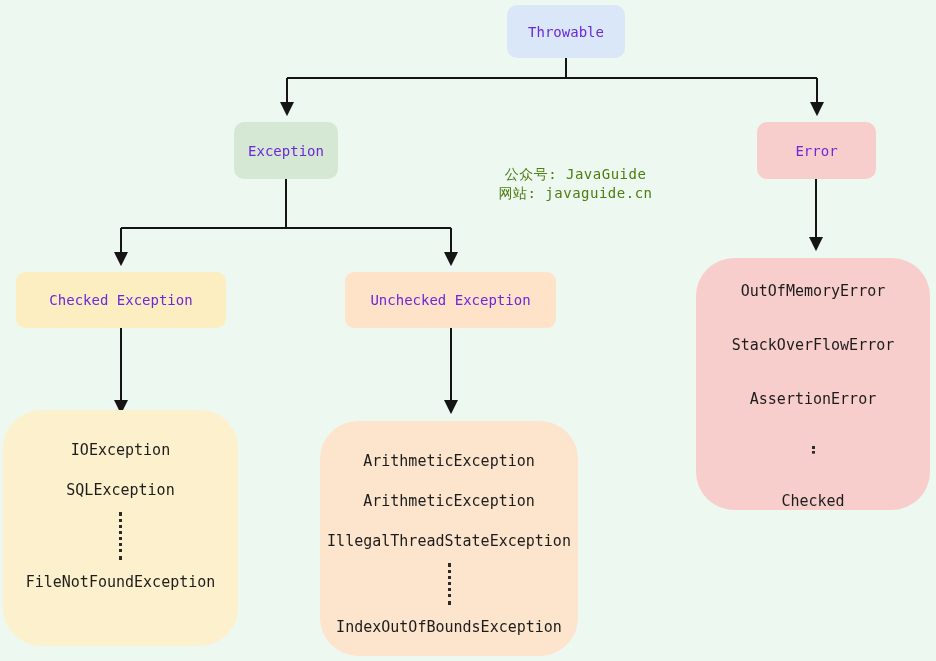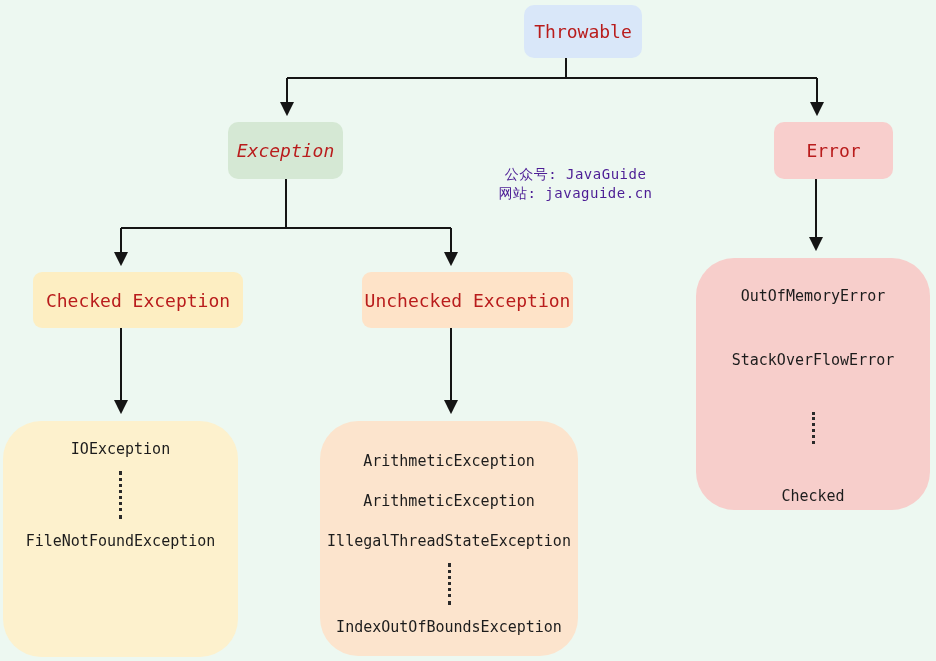--- a/index.html
+++ b/index.html
@@ -13,24 +13,23 @@
     background:#edf8f1;
     overflow:hidden;
   }
   .connectors{
     position:absolute;left:0;top:0;
   }
   .node{
     position:absolute;
     display:flex;align-items:center;justify-content:center;
     border-radius:10px;
-    font-size:18px;
-    color:#b91c1c;
+    font-size:14px;
+    color:#6d28d9;
     white-space:nowrap;
-    margin-left:17px;
   }
   .node.small-r{border-radius:9px;}
   .listbox{
     position:absolute;
     display:flex;flex-direction:column;align-items:center;
     border-radius:38px;
     font-size:15px;
     color:#1c1c1c;
     box-sizing:border-box;
   }
@@ -42,21 +41,21 @@
     border-left:3px dotted #2a2a2a;
     margin:2px 0;
   }
   .listbox[data-name="unchecked-exception-examples-box"] .vdots{height:42px;}
   .listbox[data-name="error-examples-box"] .list-item{height:34px;}
   .listbox[data-name="error-examples-box"] .vdots{height:40px;}
   .watermark{
     position:absolute;left:478px;top:165px;width:195px;
     text-align:center;
     font-size:14px;line-height:19px;
-    color:#4c1d95;
+    color:#4d7c0f;
     letter-spacing:0.5px;
   }
 </style>
 </head>
 <body>
 
 <div class="canvas" data-name="exception-hierarchy-diagram">
 
   <svg class="connectors" width="936" height="661" viewBox="0 0 936 661" data-name="connector-lines">
     <defs>
@@ -77,45 +76,47 @@
       <path d="M451 228 V264" marker-end="url(#arrow)" data-name="edge-to-unchecked"></path>
 
       <path d="M121 328 V412" marker-end="url(#arrow)" data-name="edge-checked-to-examples"></path>
       <path d="M451 328 V412" marker-end="url(#arrow)" data-name="edge-unchecked-to-examples"></path>
       <path d="M816 179 V249" marker-end="url(#arrow)" data-name="edge-error-to-examples"></path>
     </g>
   </svg>
 
   <div class="node" style="left: 507px; top: 5px; width: 118px; height: 53px; background-color: rgb(217, 231, 249);" data-name="node-throwable">Throwable</div>
 
-  <div class="node" style="left: 211px; top: 122px; width: 115px; height: 57px; background-color: rgb(213, 232, 212); font-style: italic;" data-name="node-exception">Exception</div>
+  <div class="node" style="left: 234px; top: 122px; width: 104px; height: 57px; background-color: rgb(213, 232, 212);" data-name="node-exception">Exception</div>
 
   <div class="node" style="left: 757px; top: 122px; width: 119px; height: 57px; background-color: rgb(248, 206, 204); text-align: center;" data-name="node-error">Error</div>
 
   <div class="node small-r" style="left: 16px; top: 272px; width: 210px; height: 56px; background-color: rgb(253, 238, 194);" data-name="node-checked-exception">Checked Exception</div>
 
   <div class="node small-r" style="left: 345px; top: 272px; width: 211px; height: 56px; background-color: rgb(254, 227, 200);" data-name="node-unchecked-exception">Unchecked Exception</div>
 
-  <div class="listbox" style="left: 3px; top: 421px; width: 235px; height: 236px; padding-top: 8px; background-color: rgb(253, 241, 205);" data-name="checked-exception-examples-box">
+  <div class="listbox" style="left: 3px; top: 410px; width: 235px; height: 236px; padding-top: 20px; background-color: rgb(253, 241, 205);" data-name="checked-exception-examples-box">
       <div class="list-item" data-name="exception-class-name">IOException</div>
+      <div class="list-item" data-name="exception-class-name">SQLException</div>
       <div class="vdots" data-name="vertical-ellipsis-icon"></div>
       <div class="list-item" data-name="exception-class-name">FileNotFoundException</div>
     </div>
 
   <div class="listbox" style="left: 320px; top: 421px; width: 258px; height: 235px; padding-top: 20px; background-color: rgb(252, 228, 205);" data-name="unchecked-exception-examples-box">
       <div class="list-item" data-name="exception-class-name">ArithmeticException</div>
       <div class="list-item" data-name="exception-class-name">ArithmeticException</div>
       <div class="list-item" data-name="exception-class-name">IllegalThreadStateException</div>
       <div class="vdots" data-name="vertical-ellipsis-icon"></div>
       <div class="list-item" data-name="exception-class-name">IndexOutOfBoundsException</div>
     </div>
 
   <div class="listbox" style="left: 696px; top: 258px; width: 234px; height: 252px; padding-top: 24px; background-color: rgb(247, 206, 203); gap: 36px;" data-name="error-examples-box">
       <div class="list-item" data-name="exception-class-name">OutOfMemoryError</div>
       <div class="list-item" data-name="exception-class-name">StackOverFlowError</div>
+      <div class="list-item" data-name="exception-class-name">AssertionError</div>
       <div class="vdots" data-name="vertical-ellipsis-icon"></div>
       <div class="list-item" data-name="exception-class-name">Checked</div>
     </div>
 
   <div class="watermark" data-name="watermark">
     <div data-name="watermark-line-1">公众号: JavaGuide</div>
     <div data-name="watermark-line-2">网站: javaguide.cn</div>
   </div>
 
 </div>

